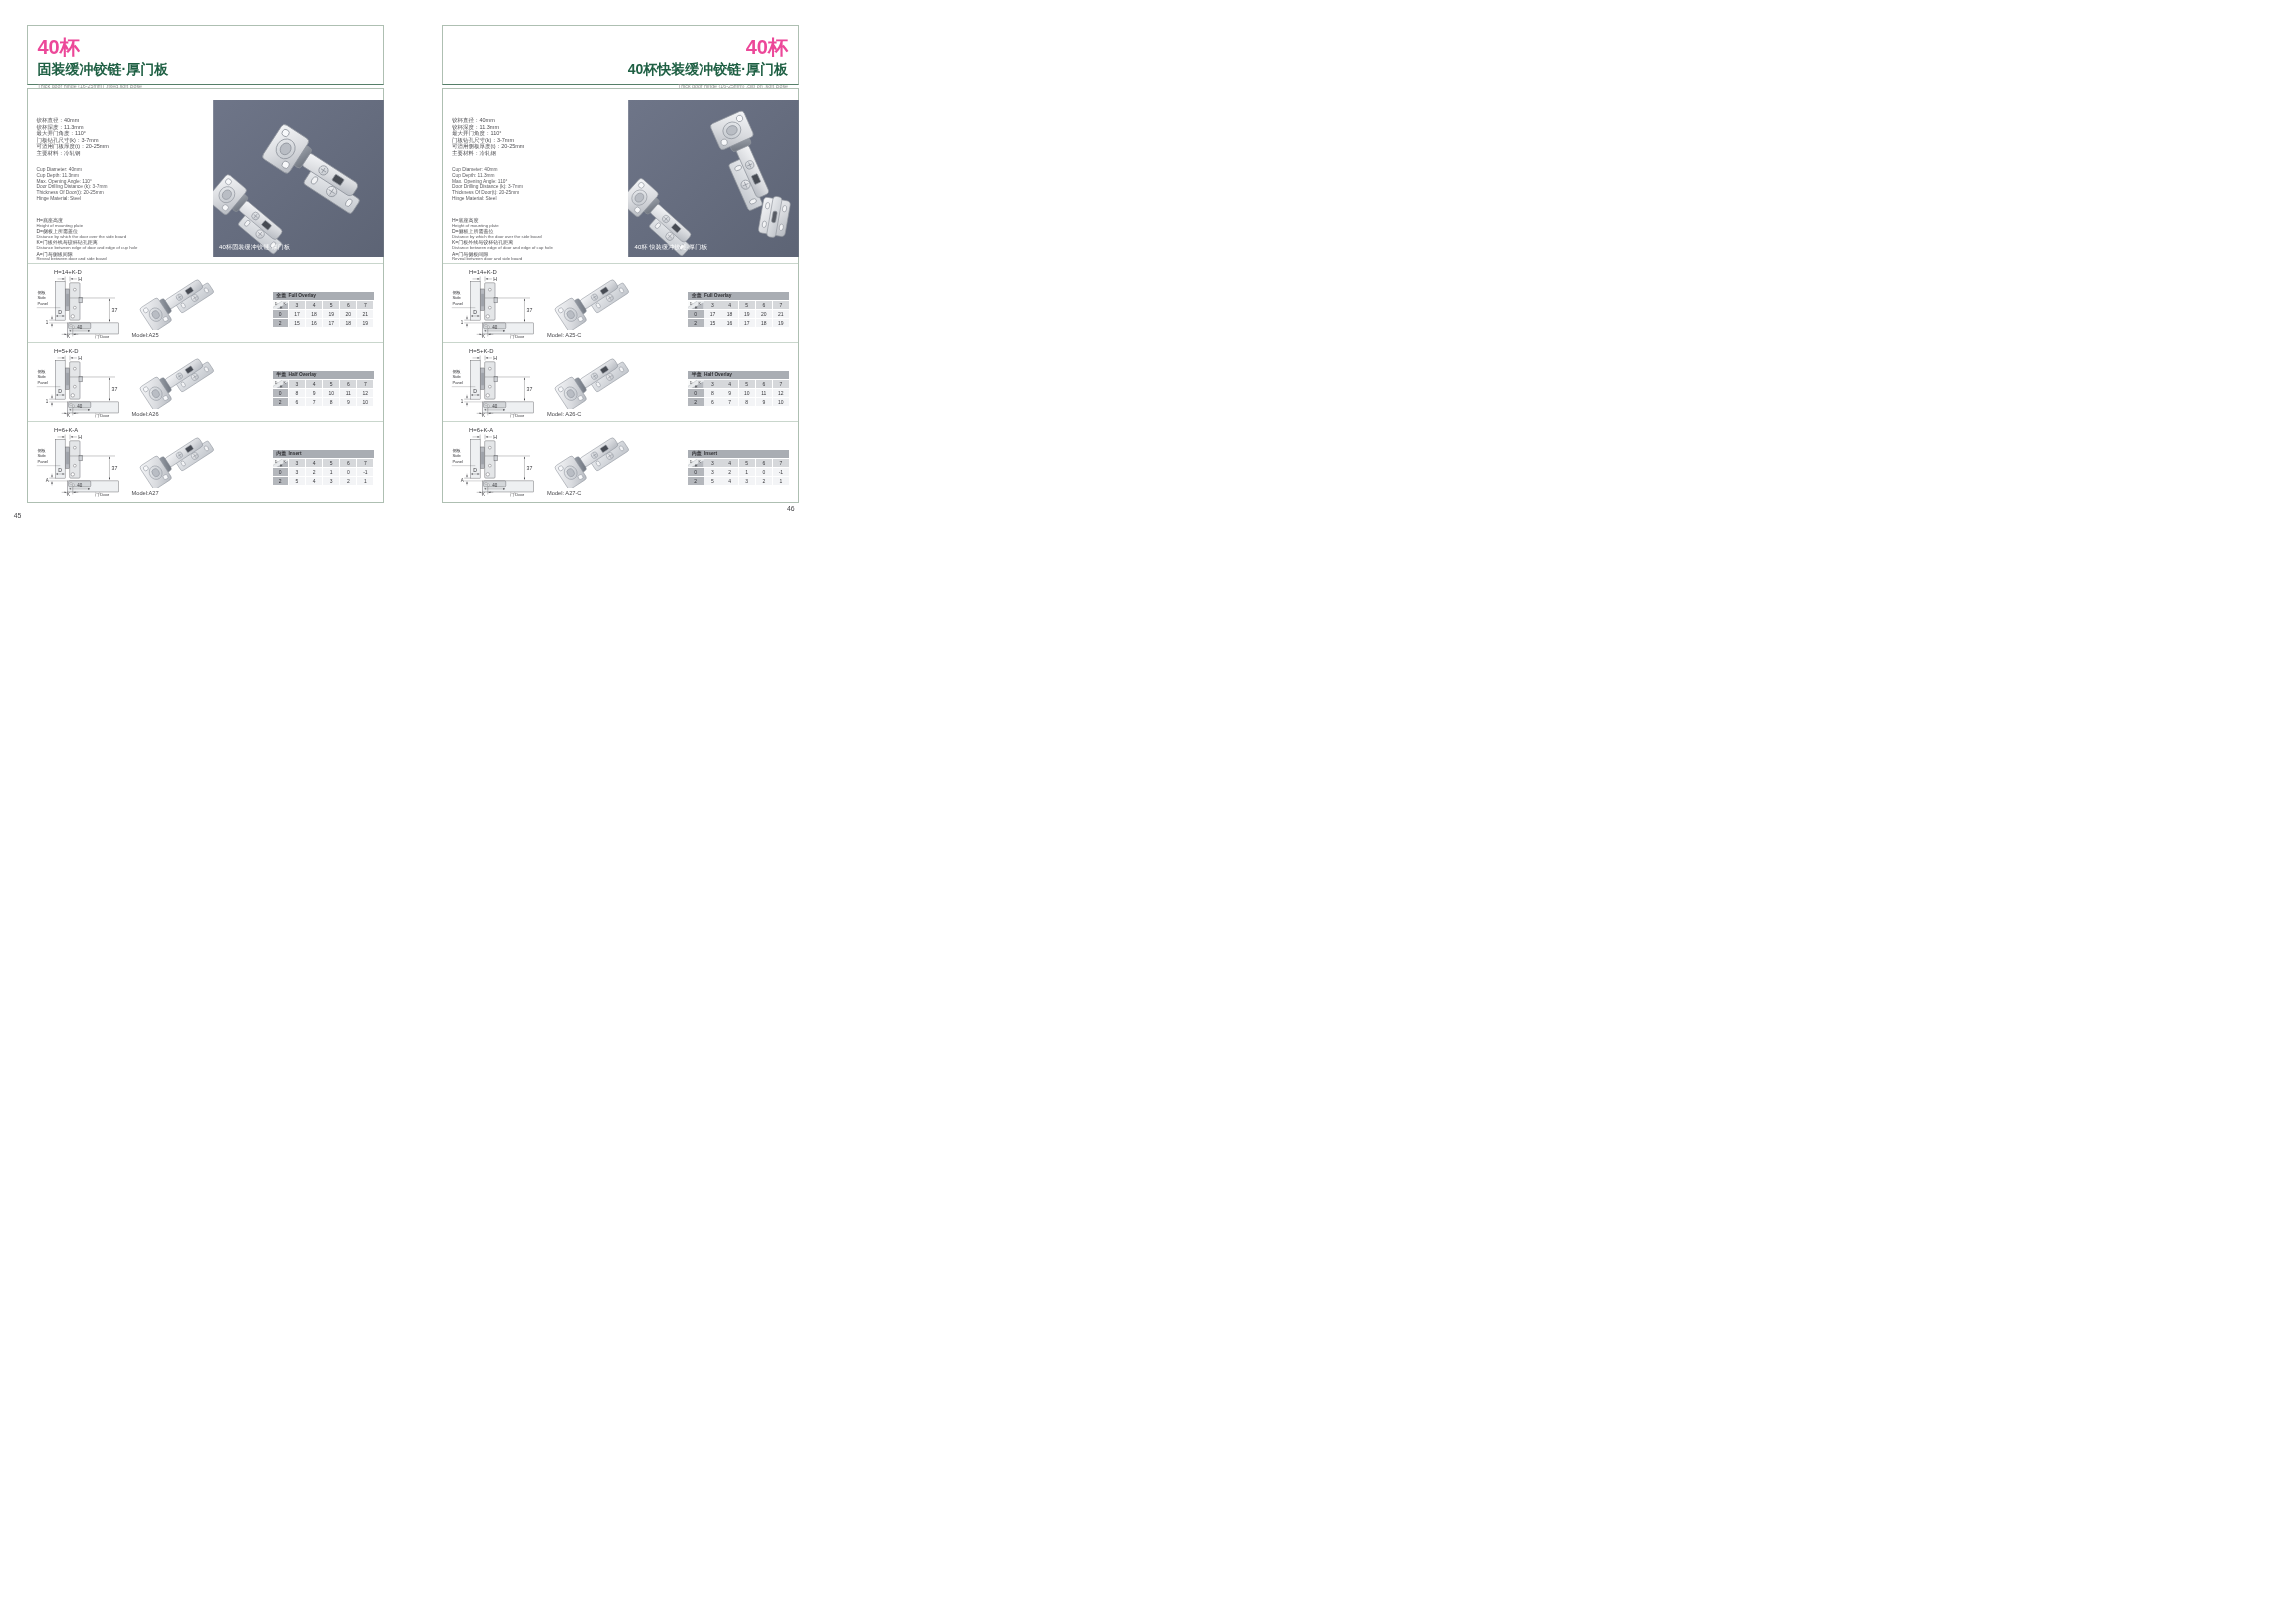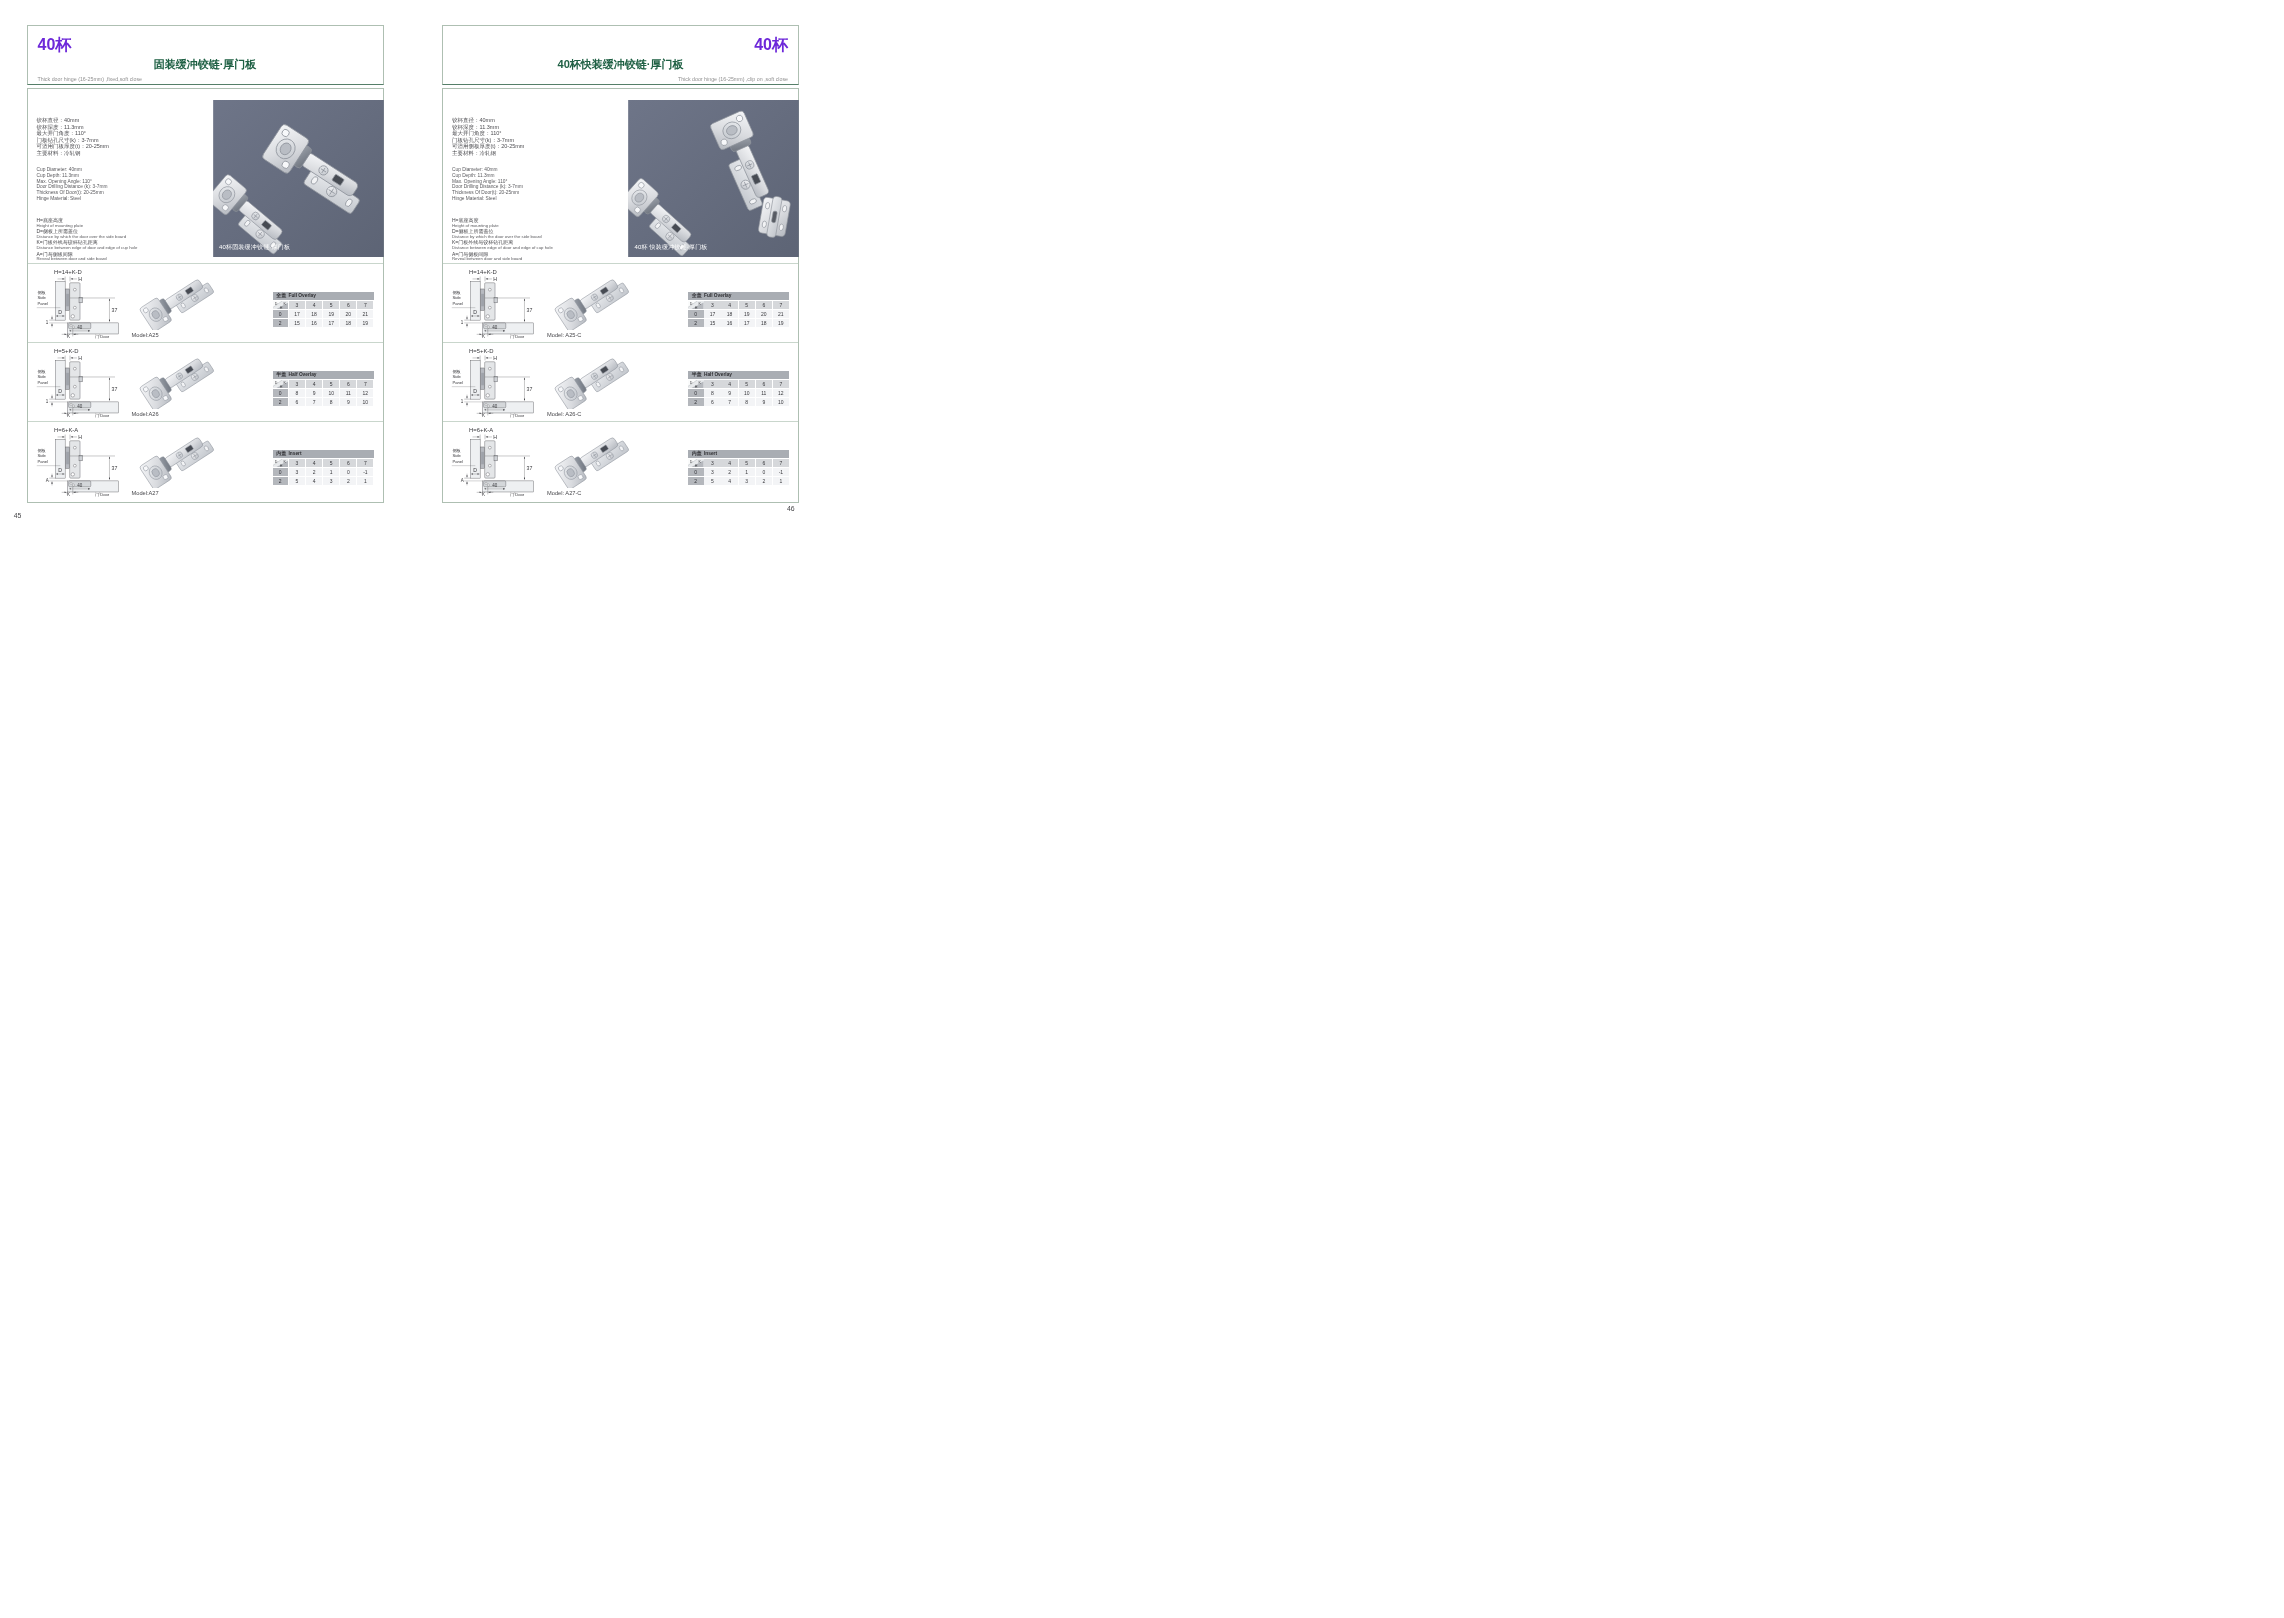--- a/index.html
+++ b/index.html
@@ -6,22 +6,22 @@
   .canvas{position:relative;width:827px;height:539px;background:#ffffff;
           font-family:"Liberation Sans",sans-serif;color:#3a3a3e;overflow:hidden;}
   .page{position:absolute;top:25px;width:357px;height:478px;}
   #page-left{left:26.5px}
   #page-right{left:442px}
 
   
   .hdr{position:absolute;top:0;left:0;right:0;height:60px;box-sizing:border-box;
        border:0.5px solid #aebfb2;border-bottom:0.9px solid #557f69;padding:11px 10px 0 10px;}
   .side-right .hdr{text-align:right;}
-  .hdr-title{font-size:16px;font-weight:900;color:#6d28d9;line-height:1.02;}
-  .hdr-sub{font-size:11px;font-weight:600;color:#1f6044;margin-top:3.7px;text-align:center;}
+  .hdr-title{font-size:20px;font-weight:900;color:#ec4899;line-height:1.02;}
+  .hdr-sub{font-size:14px;font-weight:600;color:#1f6044;margin-top:3.7px;}
   .hdr-en{font-size:5.3px;color:#909090;margin-top:4.1px;}
 
   
   .content{position:absolute;top:63px;left:0;right:0;bottom:0;box-sizing:border-box;
            border:0.5px solid #aebfb2;background:#fff;}
   .sec{position:relative;box-sizing:border-box;}
   .sec-b{border-bottom:0.5px solid #c9d6cc;}
   .sec1{height:175px;}
   .row2,.row3{height:79px;}
   .row4{height:80px;}

